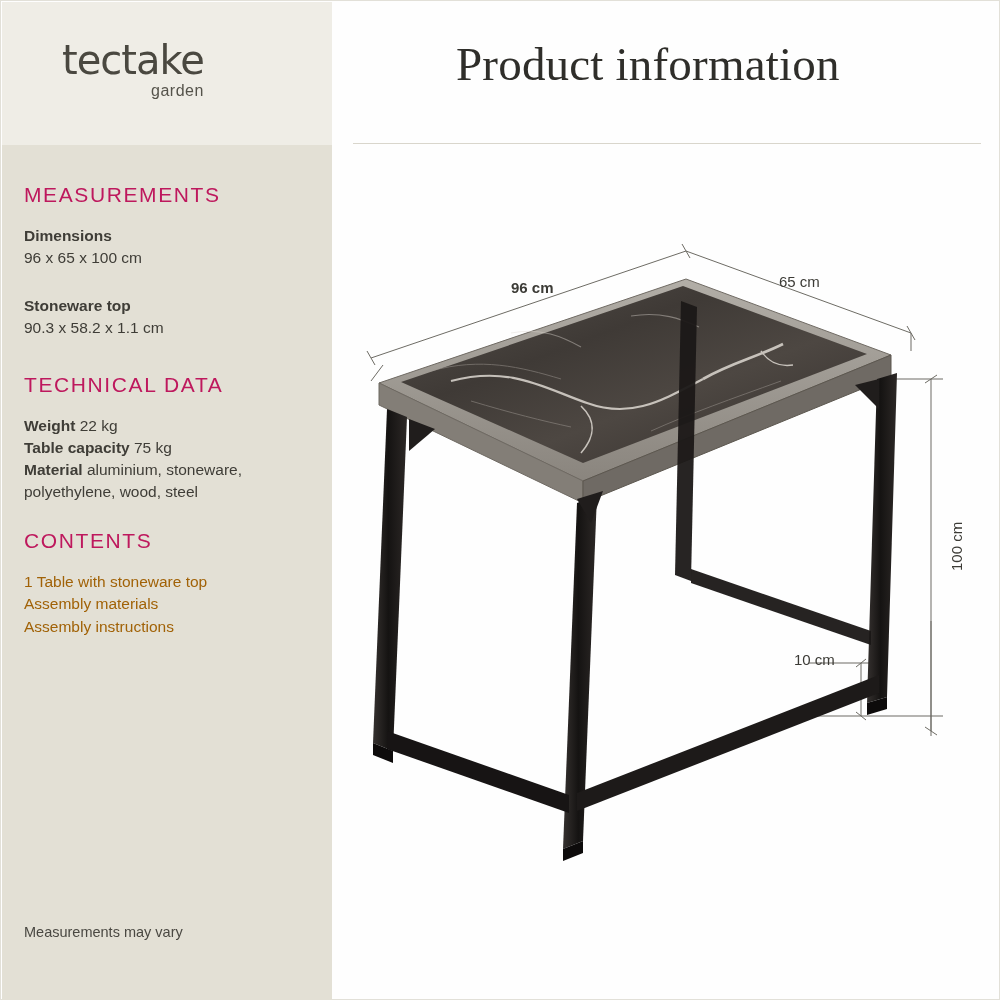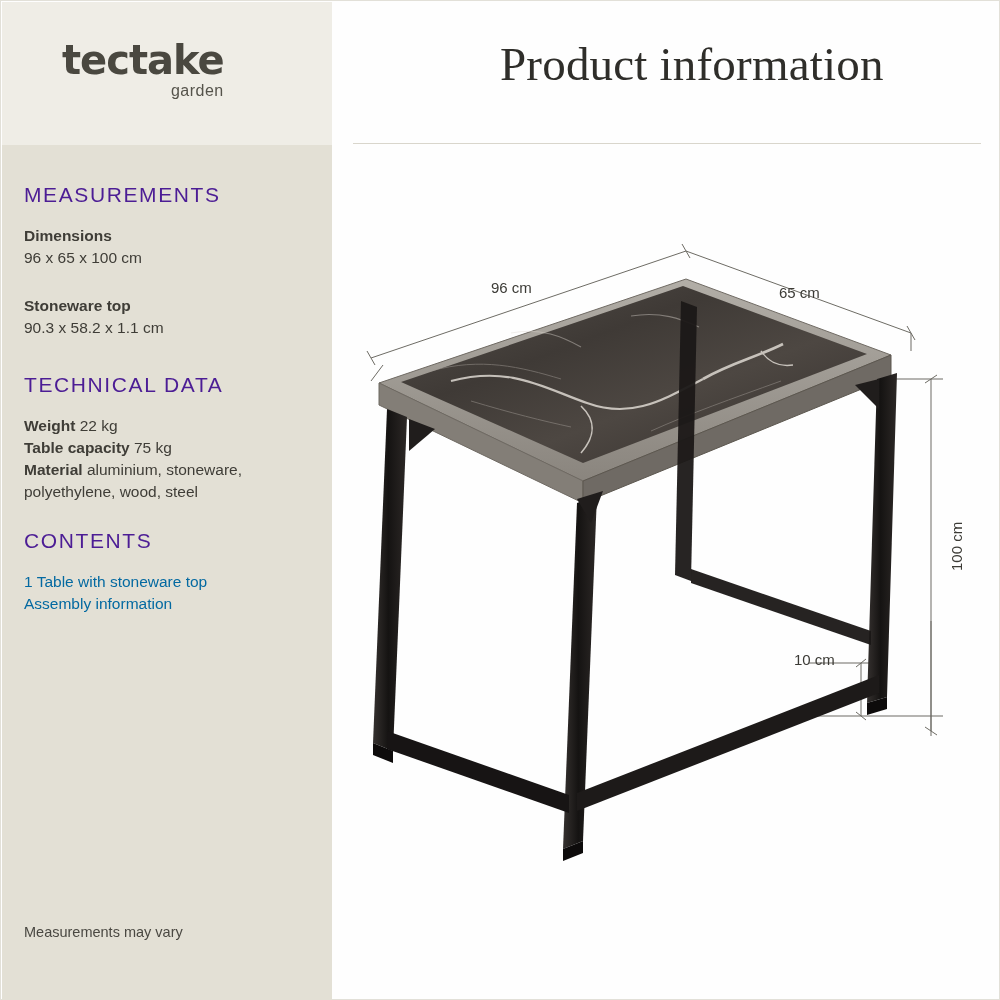--- a/index.html
+++ b/index.html
@@ -28,56 +28,56 @@
   .brand{
     position:absolute;left:0;top:0;width:330px;height:143px;
     background:#efedE6;
     box-sizing:border-box;
   }
   .brand-inner{
     position:absolute;left:60px;top:38px;
   }
   .brand-name{
     font-family:"DejaVu Sans", sans-serif;
-    font-size:40px;font-weight:700;letter-spacing:-1px;
+    font-size:40px;font-weight:400;letter-spacing:-1px;
     color:#4a4840;line-height:1;
   }
   .brand-sub{
     font-family:"Liberation Sans", sans-serif;
     font-size:16px;color:#55534b;
     text-align:right;margin-top:2px;letter-spacing:.5px;
   }
 
   .side-body{
     position:absolute;left:0;top:143px;width:330px;
     padding:38px 22px 0 22px;
     box-sizing:border-box;
   }
   h2.sec{
     font-family:"Liberation Sans", sans-serif;
     font-size:21px;
     font-weight:400;
     letter-spacing:1.6px;
-    color:#4c1d95;
+    color:#be185d;
     margin:0 0 18px 0;
   }
   .grp{margin-bottom:26px;}
   .grp p{margin:0;font-size:15.5px;line-height:1.42;color:#3f3d37;}
   .grp .lbl{font-weight:700;}
-  .list p{margin:0;font-size:15.5px;line-height:1.45;color:#0369a1;}
+  .list p{margin:0;font-size:15.5px;line-height:1.45;color:#a16207;}
   .footnote{
     position:absolute;left:22px;top:922px;
     font-size:14.5px;color:#4a4842;
   }
 
   
   .title{
     position:absolute;left:455px;top:36px;
     font-family:"Liberation Serif", serif;
-    font-size:47px;color:#2f2e2a;letter-spacing:.2px;margin-left:44px;
+    font-size:47px;color:#2f2e2a;letter-spacing:.2px;
   }
   .title-rule{
     position:absolute;left:352px;top:142px;width:628px;height:1px;
     background:#d9d6cc;
   }
 
   
   .art{
     position:absolute;left:330px;top:150px;width:670px;height:850px;
   }
@@ -124,21 +124,22 @@
         <p><span class="lbl">Weight</span> <span>22 kg</span></p>
         <p><span class="lbl">Table capacity</span> <span>75 kg</span></p>
         <p><span class="lbl">Material</span> <span>aluminium, stoneware,</span></p>
         <p><span>polyethylene, wood, steel</span></p>
       </div>
 
       <h2 class="sec" style="">CONTENTS</h2>
 
       <div class="list">
         <p>1 Table with stoneware top</p>
-        <p>Assembly information</p>
+        <p>Assembly materials</p>
+        <p>Assembly instructions</p>
       </div>
 
     </div>
 
     <div class="footnote">Measurements may vary</div>
   </div>
 
   <div class="title">Product information</div>
   <div class="title-rule"></div>
 
@@ -232,19 +233,19 @@
         <polygon points="246,642 548,524 548,542 246,660" fill="#1d1a19"></polygon>
 
         <polygon points="360,418 540,480 540,494 360,432" fill="#1a1716" opacity="0.95"></polygon>
 
         <polygon points="42,592 62,600 62,612 42,604" fill="#0d0b0b"></polygon>
         <polygon points="232,698 252,690 252,702 232,710" fill="#0d0b0b"></polygon>
         <polygon points="536,552 556,546 556,558 536,564" fill="#0d0b0b"></polygon>
       </g>
     </svg>
 
-    <div class="dimlabel" style="left:160px;top:128px;">96 cm</div>
-    <div class="dimlabel" style="left:448px;top:122px;margin-top:11px;">65 cm</div>
+    <div class="dimlabel" style="left:180px;top:128px;font-weight:bold;">96 cm</div>
+    <div class="dimlabel" style="left:448px;top:122px;">65 cm</div>
     <div class="dimlabel rot" style="left:617px;top:420px;">100 cm</div>
     <div class="dimlabel" style="left:463px;top:500px;">10 cm</div>
   </div>
 
 </div>
 
 </body></html>

